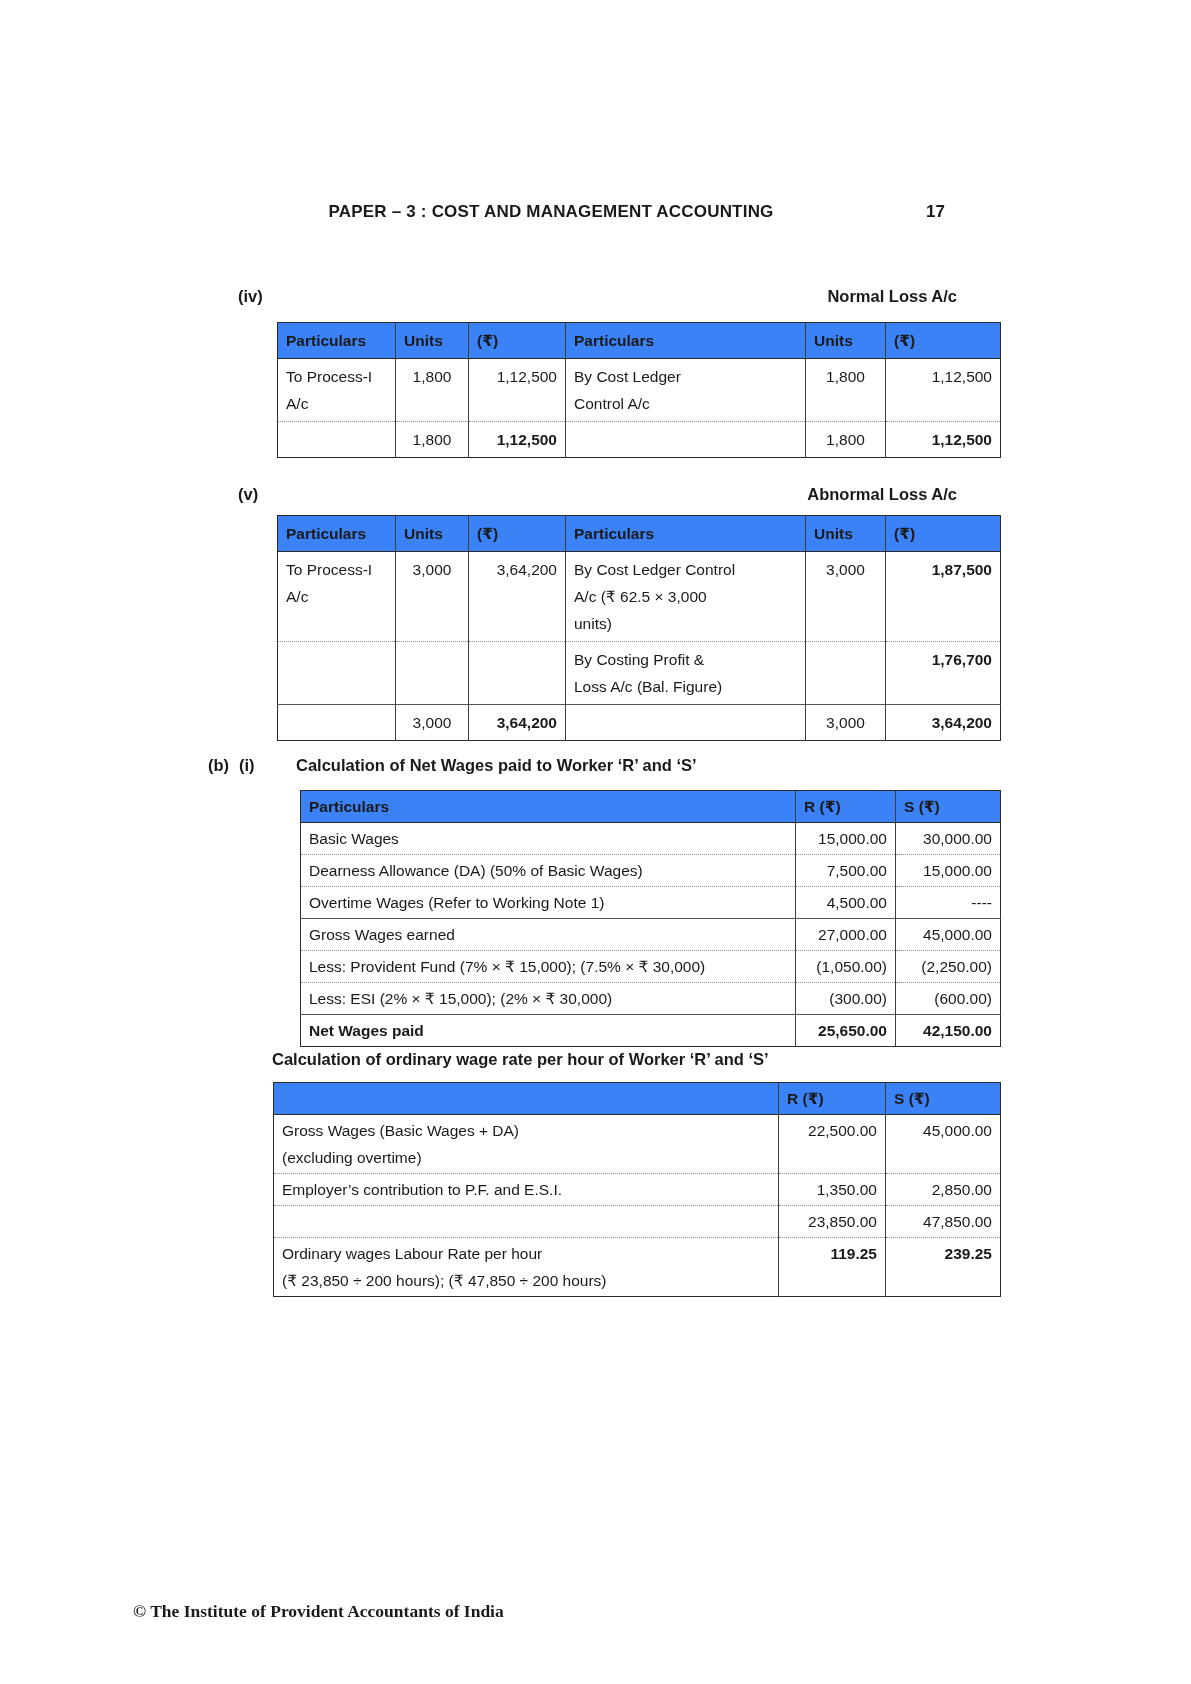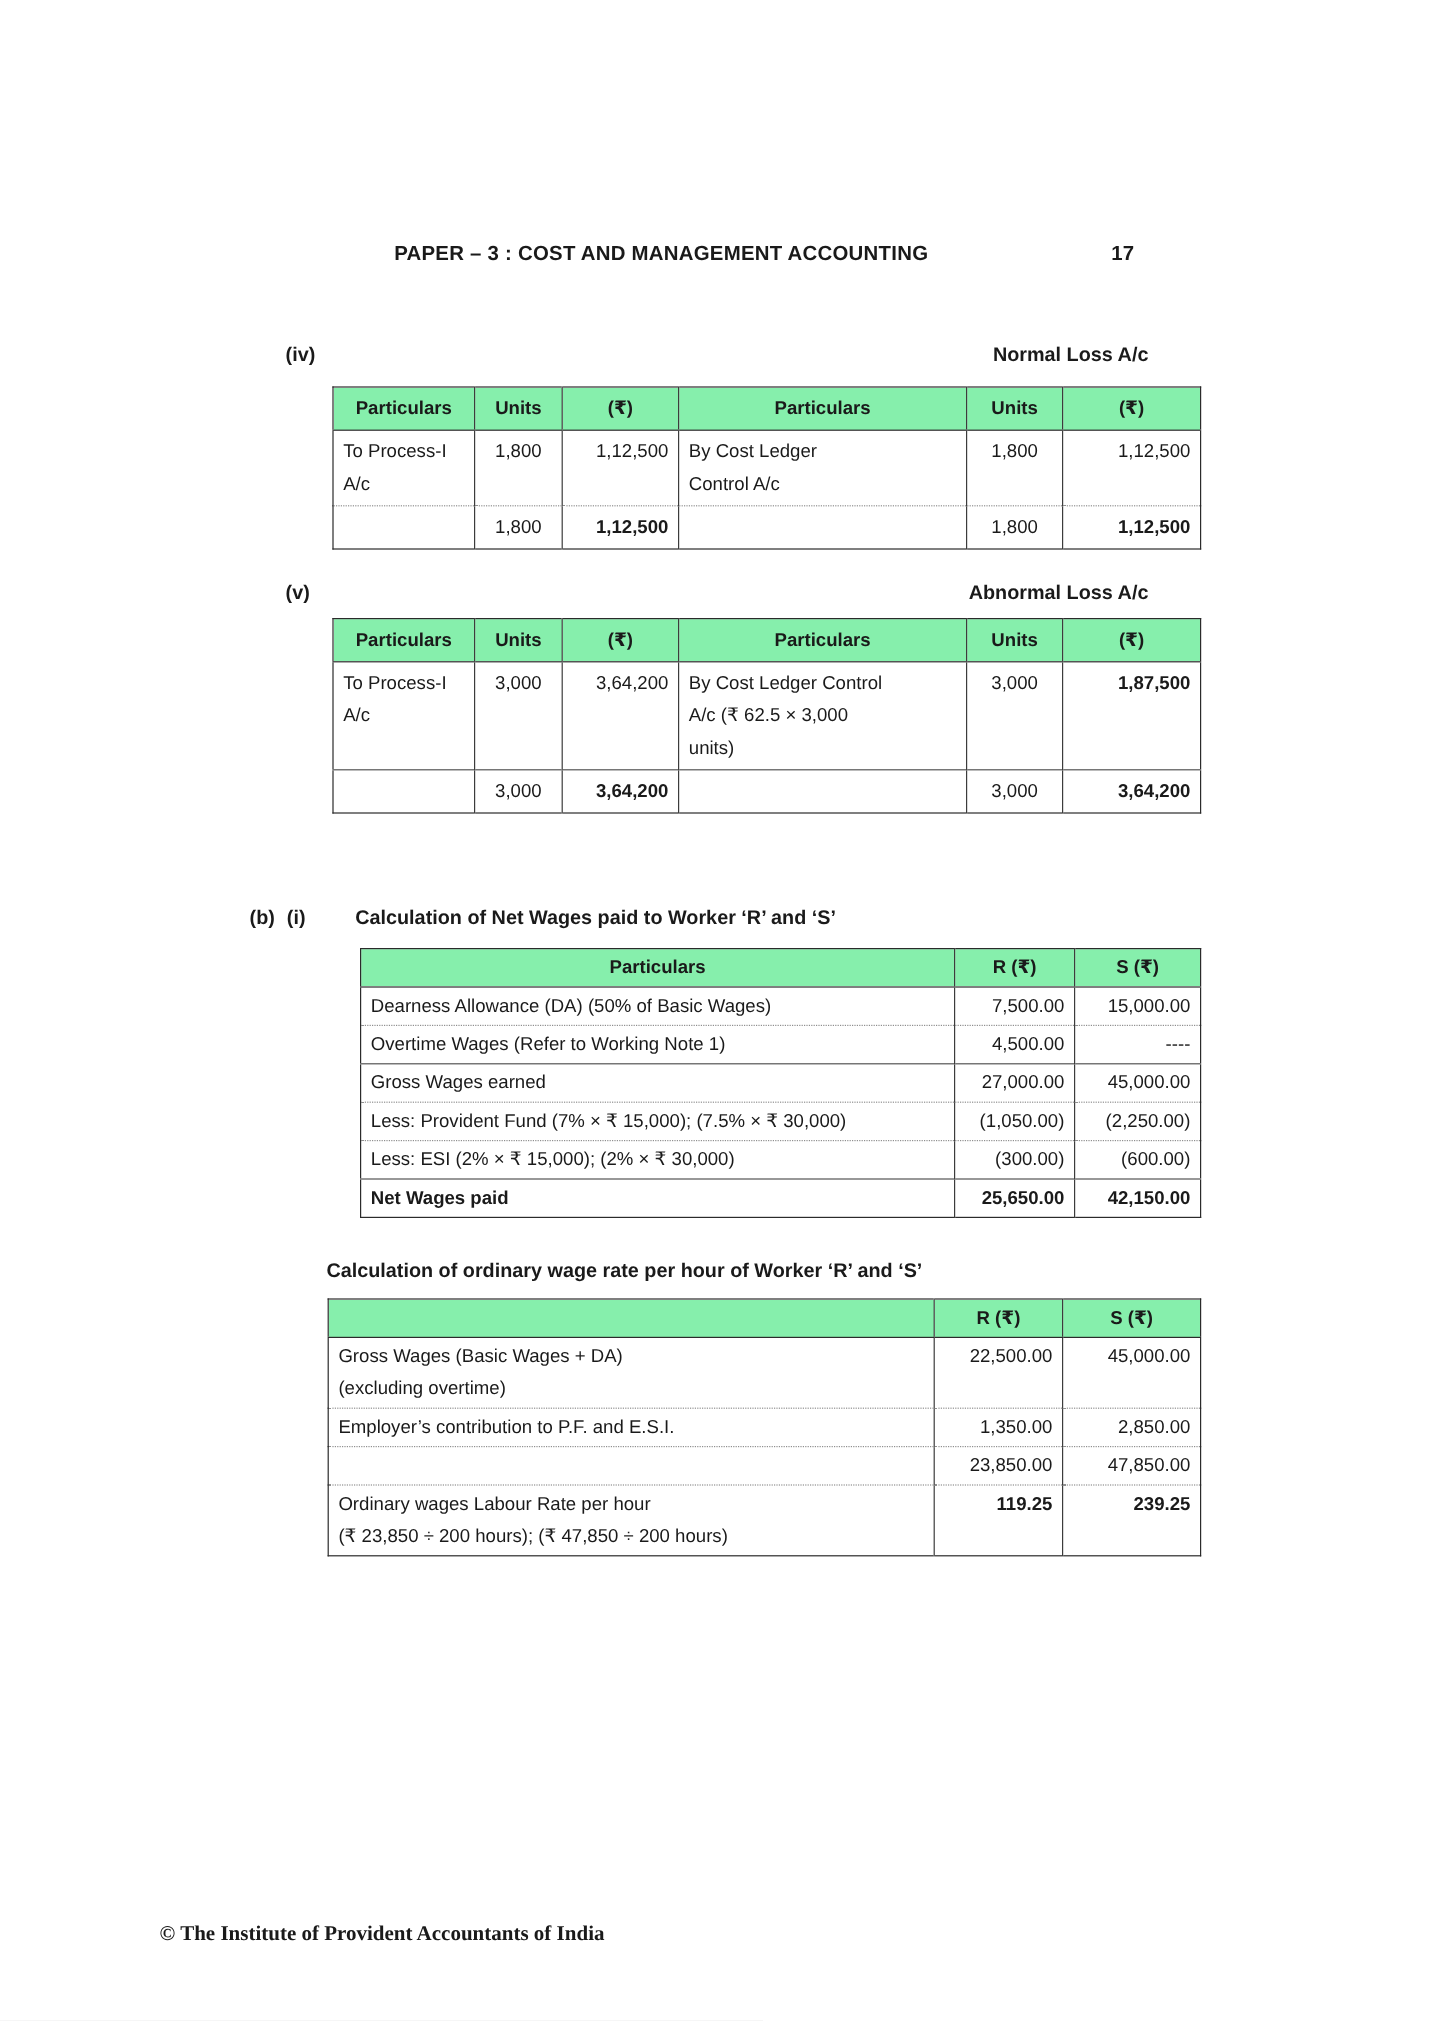--- a/index.html
+++ b/index.html
@@ -34,22 +34,22 @@
   #tbl-1{top:322px;left:277px;}
   #tbl-2{top:515px;left:277px;}
   #tbl-3{top:790px;left:300px;}
   #tbl-4{top:1082px;left:273px;}
   table.acct{border-collapse:collapse;table-layout:fixed;
     border:1.5px solid #2b2b2b;font-size:15.5px;line-height:27px;}
   table.acct th,table.acct td{
     vertical-align:top;white-space:pre-line;overflow:hidden;
     border-left:1px solid #3c3c3c;padding:4px 8px;}
   table.acct th:first-child,table.acct td:first-child{border-left:none;}
-  table.acct th{background:#86efac;font-weight:bold;
-    border-bottom:1.5px solid #2b2b2b;text-align:center;}
+  table.acct th{background:#3b82f6;font-weight:bold;
+    border-bottom:1.5px solid #2b2b2b;text-align:left;}
   .compact table.acct th,.compact table.acct td{padding:2px 8px;}
   tr.sep-dotted td{border-top:1px dotted #8f8f8f;}
   tr.sep-solid td{border-top:1px solid #555;}
   td.al,th.al{text-align:left;}
   td.ac,th.ac{text-align:center;}
   td.ar,th.ar{text-align:right;}
   td.bold{font-weight:bold;}
   
   #footer{position:absolute;top:1601px;left:133px;
     font-family:"Liberation Serif","DejaVu Serif",serif;
@@ -135,20 +135,29 @@
             <td class="al">To Process-I
 A/c</td>
             <td class="ac">3,000</td>
             <td class="ar">3,64,200</td>
             <td class="al">By Cost Ledger Control
 A/c (₹ 62.5 × 3,000
 units)</td>
             <td class="ac">3,000</td>
             <td class="ar bold">1,87,500</td>
           </tr>
+          <tr class="sep-dotted">
+            <td class="al"></td>
+            <td class="ac"></td>
+            <td class="ar"></td>
+            <td class="al">By Costing Profit &amp;
+Loss A/c (Bal. Figure)</td>
+            <td class="ac"></td>
+            <td class="ar bold">1,76,700</td>
+          </tr>
           <tr class="sep-solid">
             <td class="al"></td>
             <td class="ac">3,000</td>
             <td class="ar bold">3,64,200</td>
             <td class="al"></td>
             <td class="ac">3,000</td>
             <td class="ar bold">3,64,200</td>
           </tr>
         </tbody>
       </table>
@@ -165,20 +174,25 @@
           <col style="width: 105px;">
         </colgroup>
         <thead>
           <tr>
             <th class="al">Particulars</th>
             <th class="ar">R (₹)</th>
             <th class="ar">S (₹)</th>
           </tr>
         </thead>
         <tbody>
+          <tr class="sep-none">
+            <td class="al">Basic Wages</td>
+            <td class="ar">15,000.00</td>
+            <td class="ar">30,000.00</td>
+          </tr>
           <tr class="sep-dotted">
             <td class="al">Dearness Allowance (DA) (50% of Basic Wages)</td>
             <td class="ar">7,500.00</td>
             <td class="ar">15,000.00</td>
           </tr>
           <tr class="sep-dotted">
             <td class="al">Overtime Wages (Refer to Working Note 1)</td>
             <td class="ar">4,500.00</td>
             <td class="ar">----</td>
           </tr>

